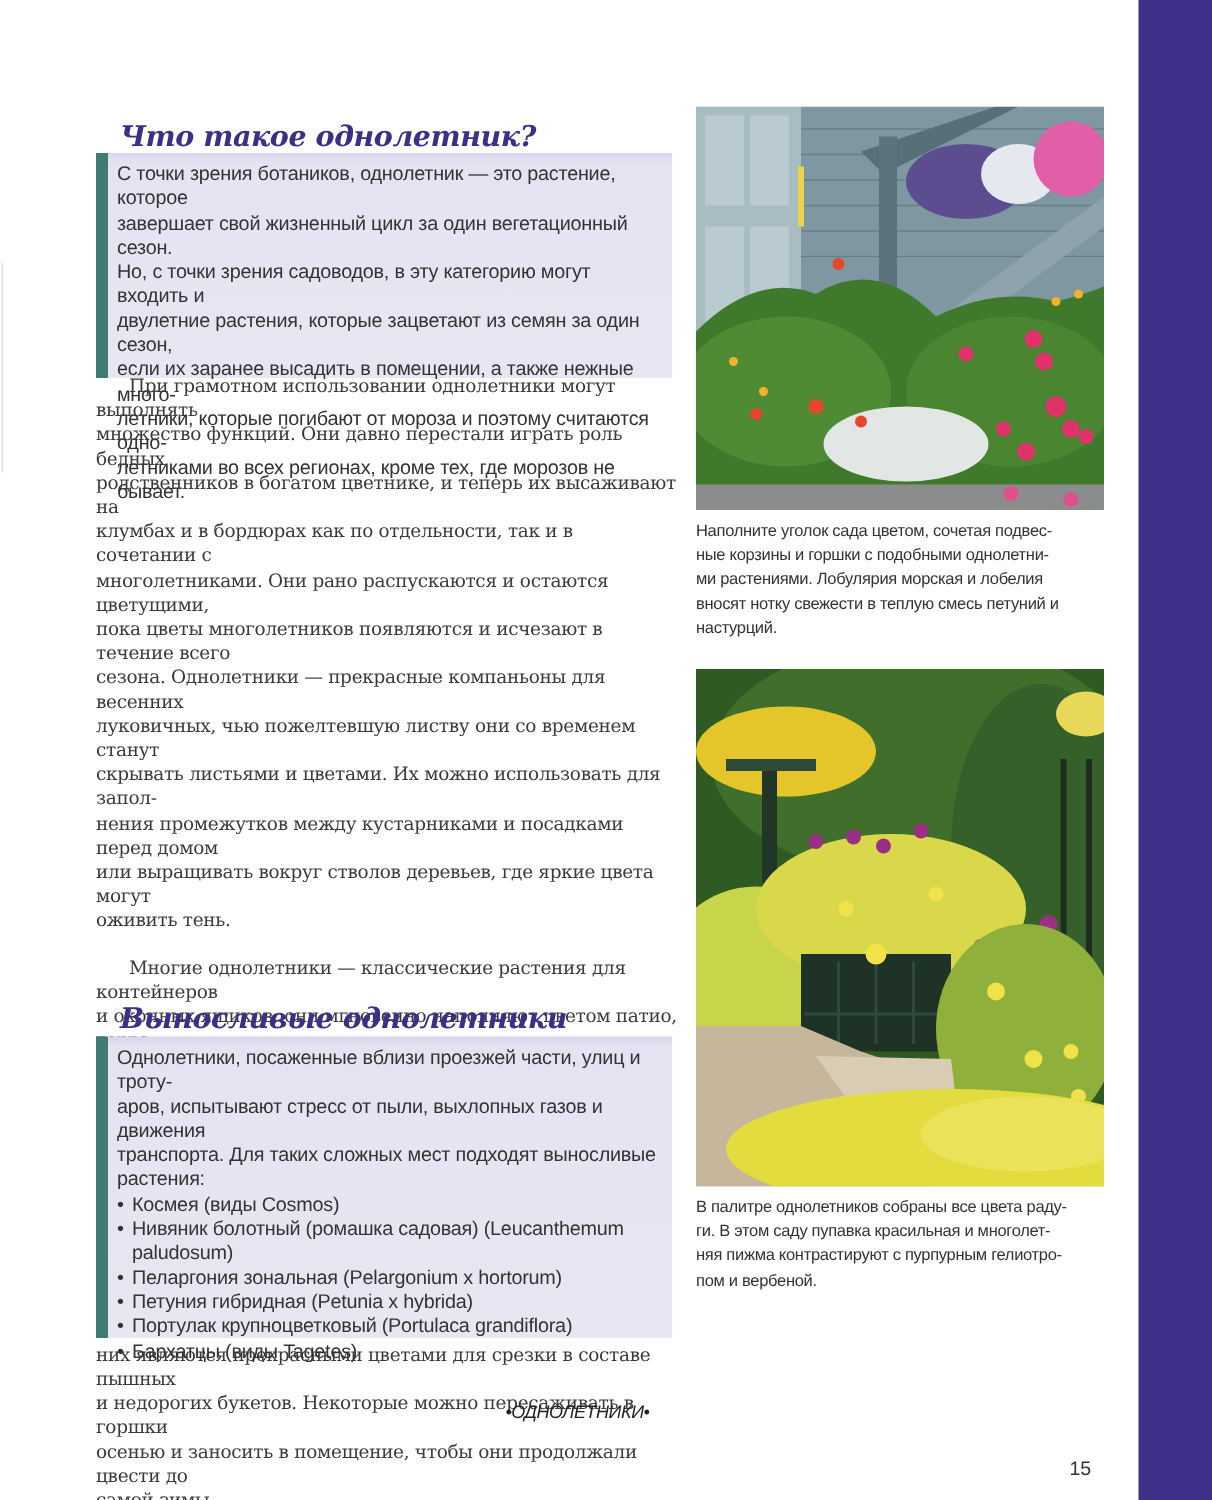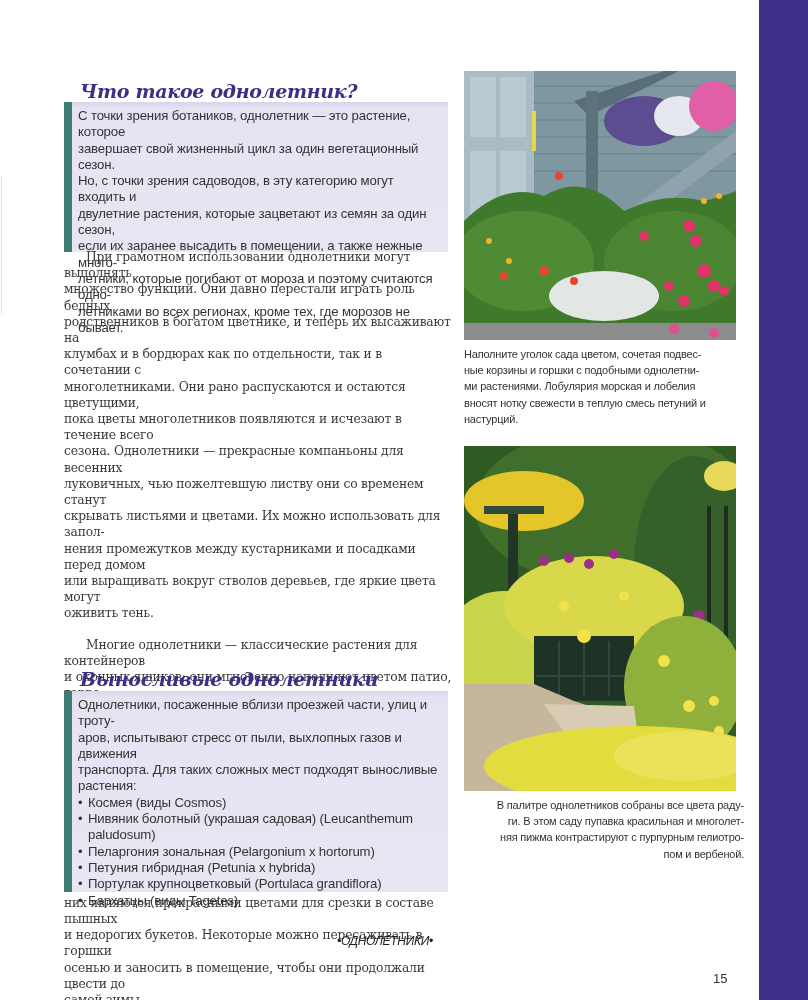--- a/index.html
+++ b/index.html
@@ -101,21 +101,21 @@
 </div>
 
 <div class="heading" style="top:668px;text-align:center;">Выносливые однолетники</div>
 <div class="box" style="top:691px; height:201px;">
   <p>Однолетники, посаженные вблизи проезжей части, улиц и троту-
 аров, испытывают стресс от пыли, выхлопных газов и движения
 транспорта. Для таких сложных мест подходят выносливые
 растения:</p>
   <ul>
     <li><span class="bullet">•</span><span>Космея (виды Cosmos)</span></li>
-    <li><span class="bullet">•</span><span>Нивяник болотный (украшая садовая) (Leucanthemum paludosum)</span></li>
+    <li><span class="bullet">•</span><span>Нивяник болотный (ромашка садовая) (Leucanthemum paludosum)</span></li>
     <li><span class="bullet">•</span><span>Пеларгония зональная (Pelargonium x hortorum)</span></li>
     <li><span class="bullet">•</span><span>Петуния гибридная (Petunia x hybrida)</span></li>
     <li><span class="bullet">•</span><span>Портулак крупноцветковый (Portulaca grandiflora)</span></li>
     <li><span class="bullet">•</span><span>Бархатцы (виды Tagetes)</span></li>
   </ul>
 </div>
 
 <div class="photo" style="top:71px; height:269px;">
   <svg viewBox="0 0 272 269" preserveAspectRatio="none">
     <rect width="272" height="269" fill="#6f8a92"></rect>
@@ -233,19 +233,19 @@
         <circle cx="255" cy="285" r="5"></circle>
       </g>
 
     <polygon points="0,238 70,238 110,255 170,275 160,345 0,345" fill="#c6b69c"></polygon>
     <polygon points="80,258 170,260 175,300 110,300" fill="#d8ccb5"></polygon>
 
     <ellipse cx="170" cy="320" rx="150" ry="40" fill="#e3dc3e"></ellipse>
     <ellipse cx="220" cy="310" rx="70" ry="25" fill="#eae35a"></ellipse>
   </svg>
 </div>
-<div class="caption" style="top:797px;text-align:right;">В палитре однолетников собраны все цвета раду-
+<div class="caption" style="top:797px;">В палитре однолетников собраны все цвета раду-
 ги. В этом саду пупавка красильная и многолет-
 няя пижма контрастируют с пурпурным гелиотро-
 пом и вербеной.</div>
 
 <div class="footer-title">•ОДНОЛЕТНИКИ•</div>
 <div class="page-number">15</div>
 
 </body></html>

